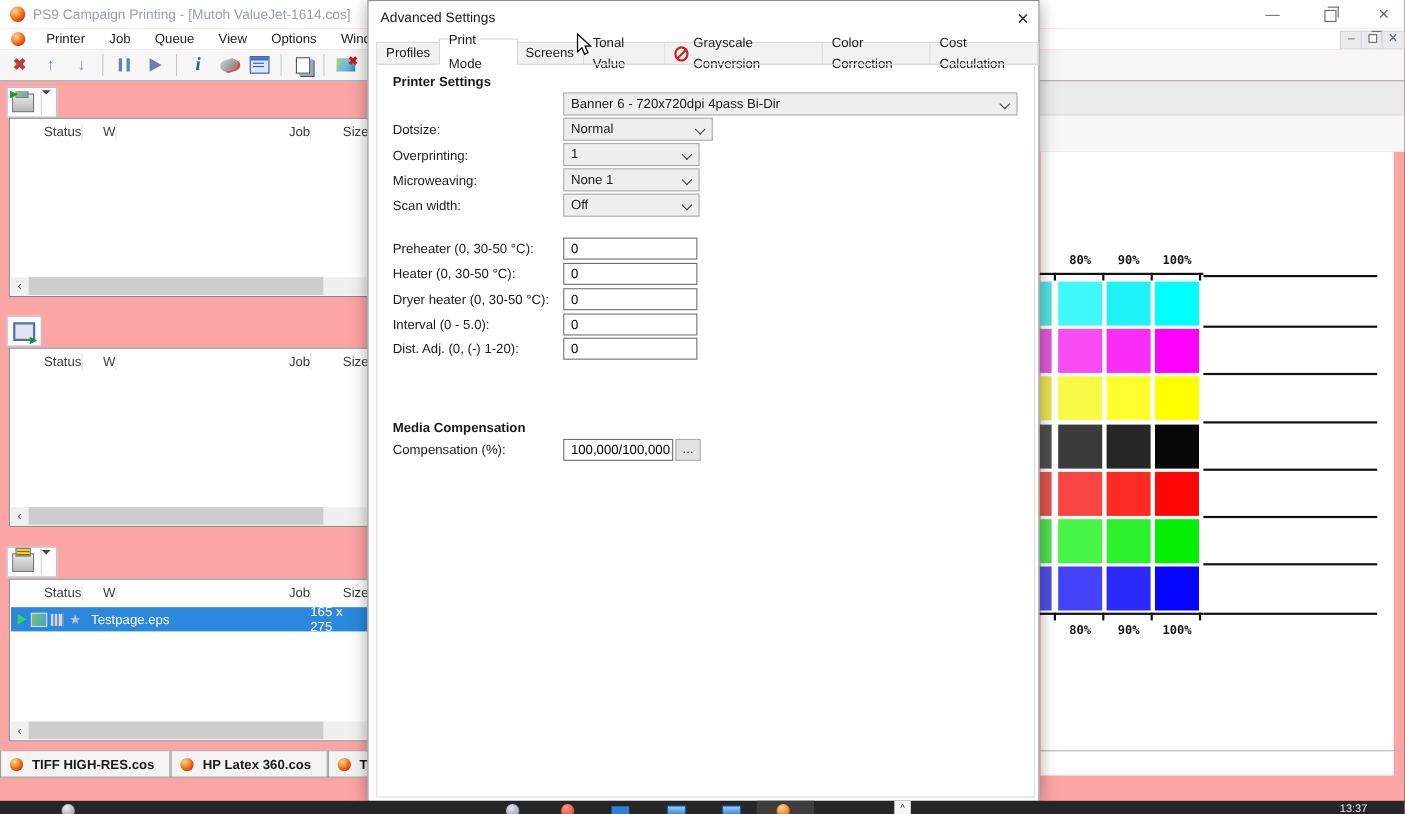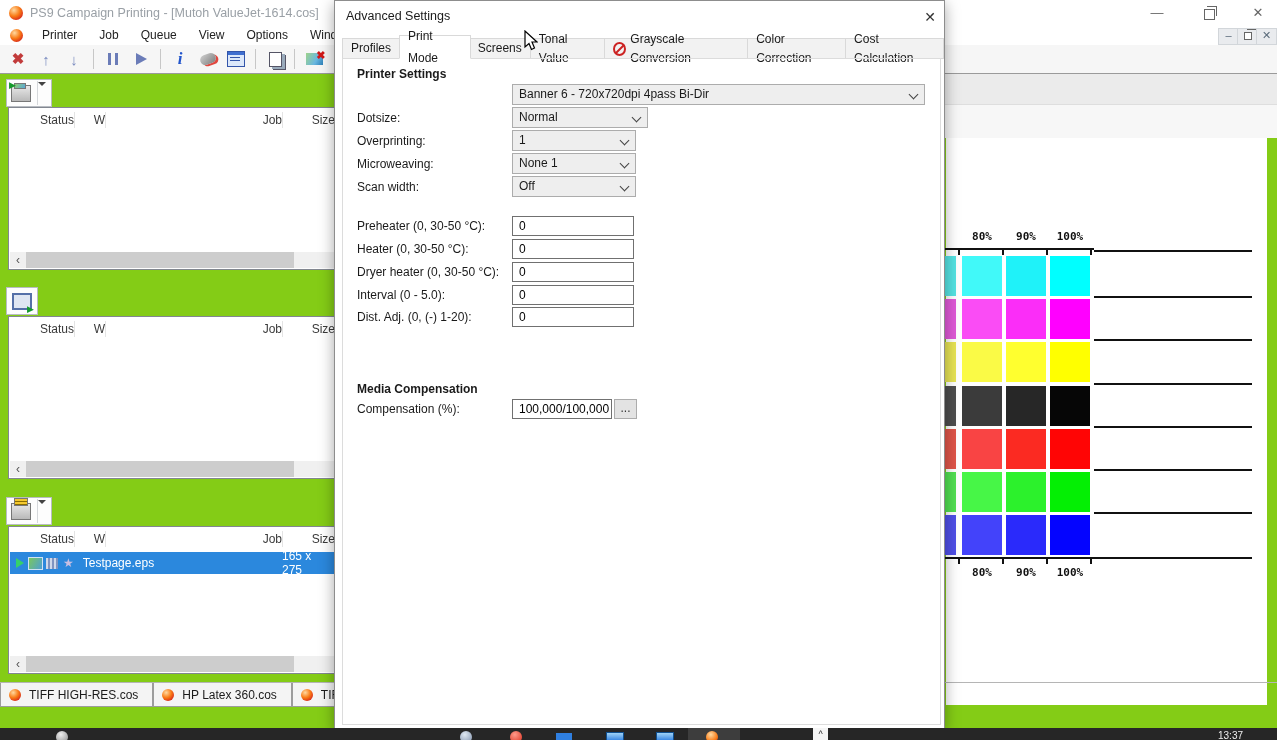--- a/index.html
+++ b/index.html
@@ -1,16 +1,16 @@
 <!DOCTYPE html>
 <html><head>
 <meta charset="utf-8">
 <style>
   html,body{margin:0;padding:0;background:#444;}
-  .screen{position:relative;width:1277px;height:740px;background:#84cc16;
+  .screen{position:relative;width:1277px;height:740px;background:#fca5a5;
           font-family:"Liberation Sans",sans-serif;font-size:12px;color:#1a1a1a;overflow:hidden;}
   .abs{position:absolute;}
 
   
   .titlebar{left:0;top:0;width:1277px;height:26px;background:#fff;}
   .app-icon{left:9px;top:6px;width:14px;height:14px;border-radius:50%;
     background:radial-gradient(circle at 35% 30%,#ffd9a0 0%,#f97b16 45%,#d92c1a 78%,#a81212 100%);}
   .title-text{left:30px;top:6px;color:#9aa0a6;font-size:12.5px;white-space:nowrap;}
   .winbtn{top:0;width:34px;height:26px;text-align:center;line-height:26px;color:#666;font-size:13px;}
   .glyph-restore{display:inline-block;width:9px;height:9px;border:1px solid #666;position:relative;top:3px;background:#fff;}
@@ -65,21 +65,21 @@
   .hs-thumb{height:16px;background:#cdcdcd;flex:1;margin-right:40px;}
   .job-row{position:absolute;left:1px;right:1px;top:25px;height:22px;background:#2b88dd;color:#fff;display:flex;align-items:center;}
   .jr-play{width:0;height:0;border-left:8px solid #35d06a;border-top:5px solid transparent;border-bottom:5px solid transparent;margin-left:6px;}
   .jr-pic{width:13px;height:11px;margin-left:4px;background:linear-gradient(120deg,#79c75e,#4e9fd4);border:1px solid #cfe2f4;}
   .jr-grid{width:12px;height:11px;margin-left:3px;background:repeating-linear-gradient(90deg,#cfd8ea 0 2px,#7f93c0 2px 4px);}
   .jr-star{color:#c9bfe2;font-size:12px;margin-left:5px;}
   .jr-name{margin-left:9px;flex:1;}
   .jr-size{width:52px;}
 
   
-  .mdi-tabs{left:0;top:682px;width:1277px;height:24px;border-top:1px solid #b5b5b5;display:flex;}
+  .mdi-tabs{left:0;top:682px;width:1277px;height:24px;border-top:1px solid #b5b5b5;display:flex;font-weight:bold;}
   .mdi-tab{display:flex;align-items:center;border:1px solid #9c9c9c;border-top:none;background:#f4f4f4;padding:0 14px 0 8px;}
   .mdi-tab .menu-flame{margin:0 8px 0 0;width:12px;height:12px;}
   .statusbar{left:0;top:707px;width:1277px;height:21px;background:#f0f0f0;border-top:1px solid #dcdcdc;}
   .sb-left{left:4px;top:3px;}
   .sb-disk{left:1098px;top:3px;width:96px;text-align:right;}
   .sb-sep{top:2px;width:1px;height:17px;background:#c8c8c8;}
   .sb-num{left:1216px;top:3px;width:46px;text-align:center;}
 
   
   .strip1{left:945px;top:74px;width:332px;height:30px;background:#ebebeb;border-bottom:1px solid #dedede;}

